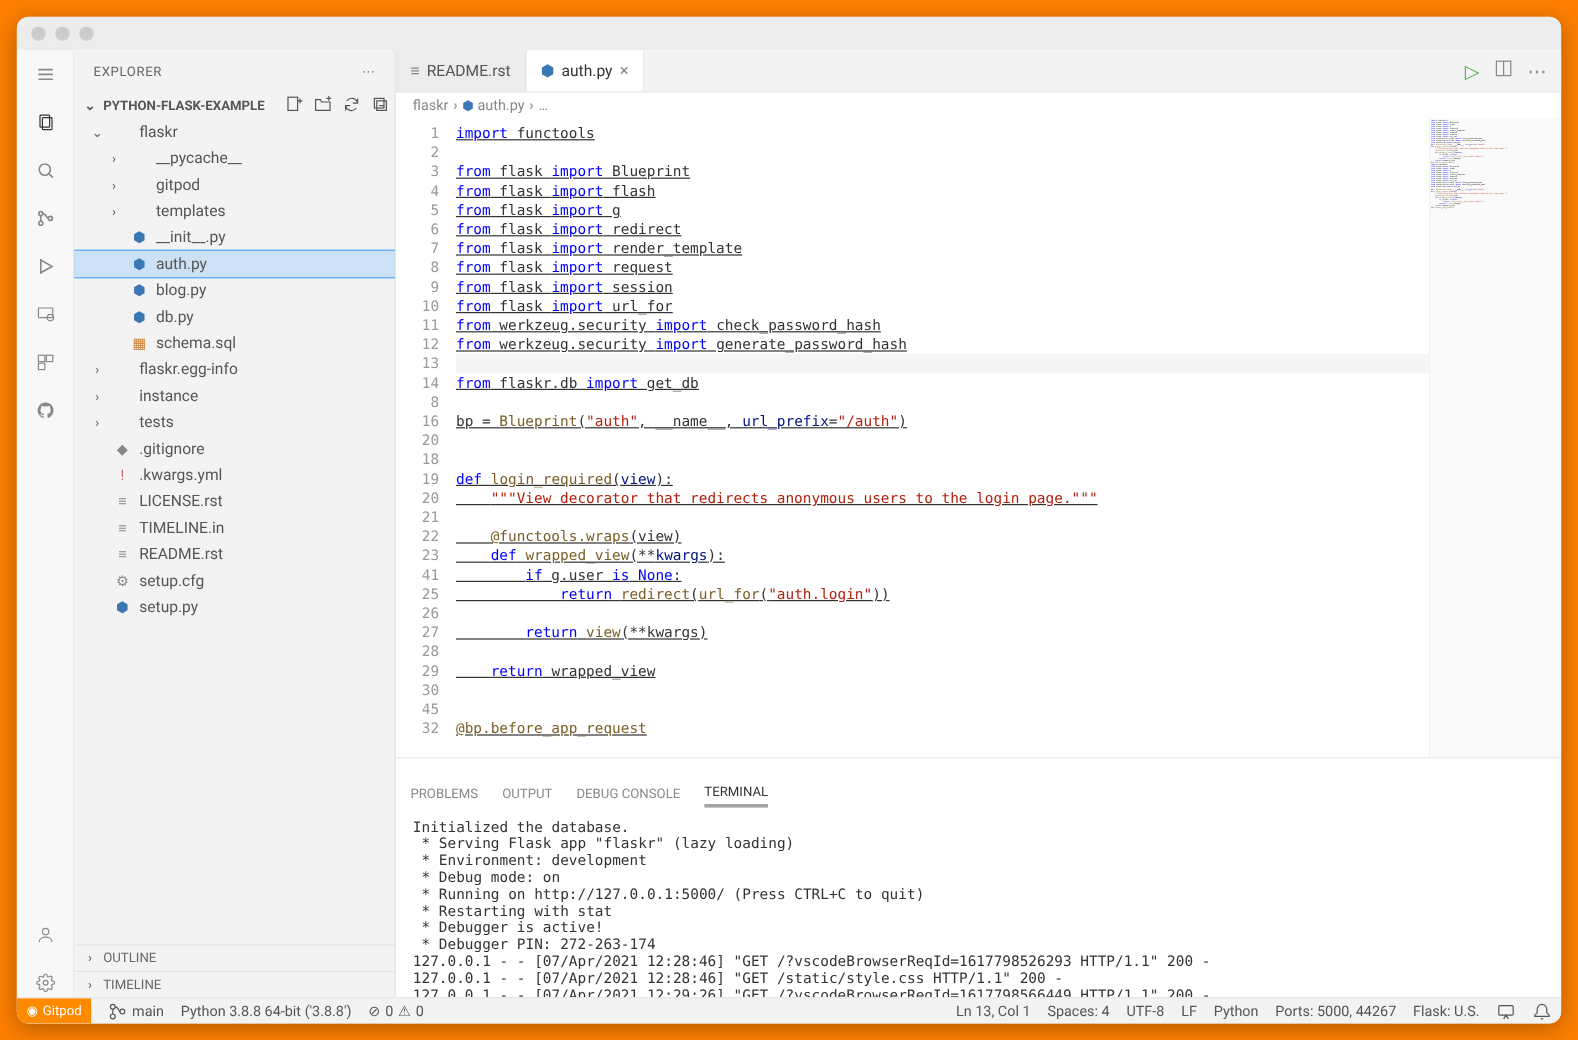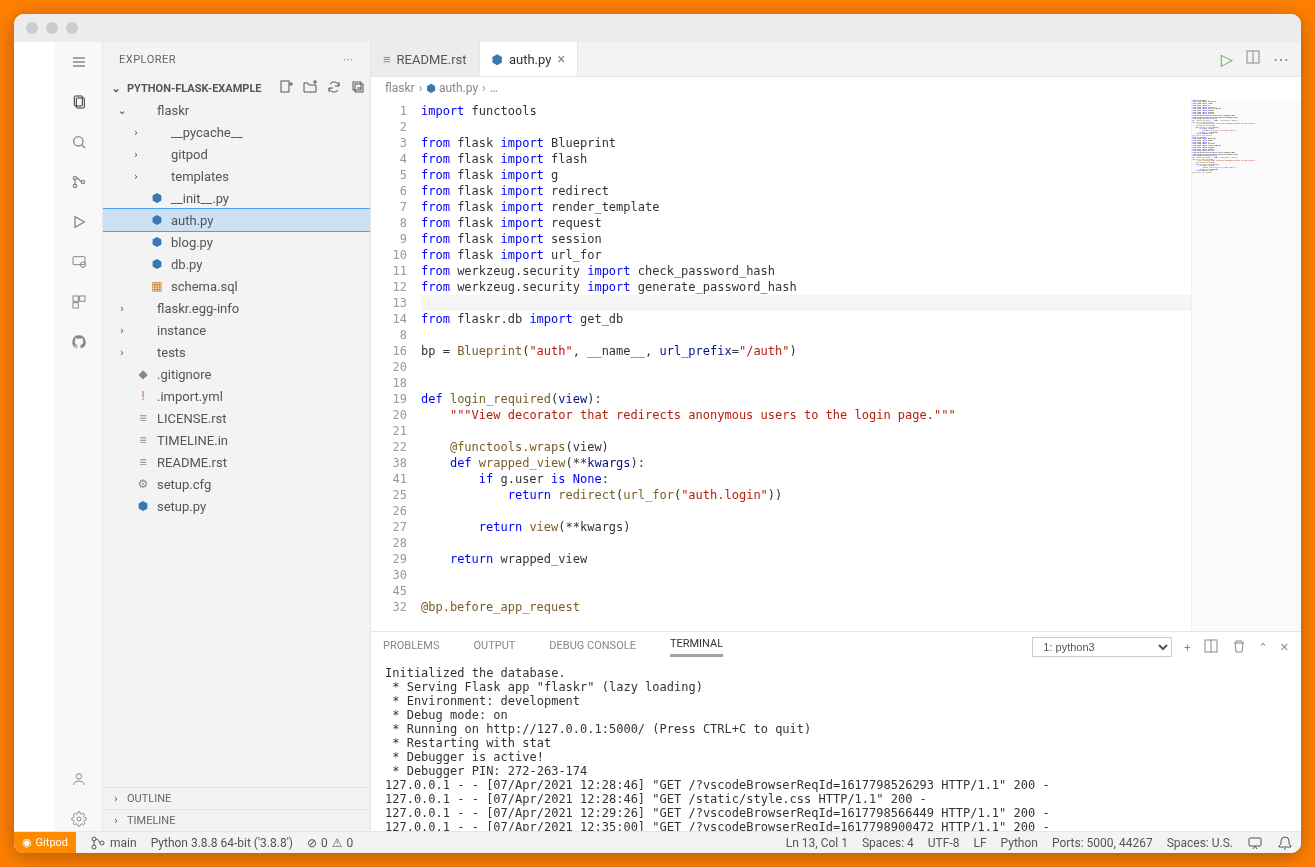--- a/index.html
+++ b/index.html
@@ -32,21 +32,20 @@
 }
 .traffic-light {
   width: 12px; height: 12px;
   border-radius: 50%;
   background: #ccc;
 }
 .main-area {
   flex: 1;
   display: flex;
   min-height: 0;
-  padding-left: 41px;
 }
 .activity-bar {
   width: 48px;
   background: #f8f8f8;
   border-right: 1px solid #e5e5e5;
   display: flex;
   flex-direction: column;
   align-items: center;
   padding-top: 8px;
   gap: 16px;
@@ -207,21 +206,21 @@
   user-select: none;
 }
 .gutter .ln { height: 16px; }
 .code {
   flex: 1;
   padding: 4px 0 0 0;
   overflow: hidden;
   white-space: pre;
   color: #333;
 }
-.code .line { height: 16px; }
+.code .line { height: 16px; text-decoration: underline; }
 .code .line.hl { background: #f5f5f5; }
 .kw2 { color: #0000ff; }
 .fn { color: #795e26; }
 .str { color: #b5200d; }
 .var { color: #001080; }
 .dec { color: #795e26; }
 .minimap {
   width: 110px;
   background: linear-gradient(to bottom, #fafafa 0%, #fafafa 100%);
   border-left: 1px solid #f0f0f0;
@@ -243,23 +242,24 @@
   border-top: 1px solid #e5e5e5;
   display: flex;
   flex-direction: column;
   font-size: 12px;
 }
 .panel-tabs {
   height: 30px;
   display: flex;
   align-items: center;
   padding: 0 12px;
-  gap: 34px;
+  gap: 20px;
   color: #888;
   font-size: 11px;
+  margin-top: 16px;
 }
 .panel-tabs .ptab { cursor: pointer; padding-bottom: 4px; }
 .panel-tabs .ptab.active { color: #333; border-bottom: 3px solid #a3a3a3; }
 .panel-tabs .right {
   margin-left: auto;
   display: flex;
   align-items: center;
   gap: 12px;
   color: #888;
 }
@@ -479,21 +479,21 @@
             <span>tests</span>
           </div>
           <div class="tree-item" style="padding-left: 12px;">
             <span class="chevron"></span>
             <span class="icon fi-cfg">◆</span>
             <span>.gitignore</span>
           </div>
           <div class="tree-item" style="padding-left: 12px;">
             <span class="chevron"></span>
             <span class="icon fi-yml">!</span>
-            <span>.import.yml</span>
+            <span>.kwargs.yml</span>
           </div>
           <div class="tree-item" style="padding-left: 12px;">
             <span class="chevron"></span>
             <span class="icon fi-rst">≡</span>
             <span>LICENSE.rst</span>
           </div>
           <div class="tree-item" style="padding-left: 12px;">
             <span class="chevron"></span>
             <span class="icon fi-rst">≡</span>
             <span>TIMELINE.in</span>
@@ -568,21 +568,21 @@
             <div class="ln">13</div>
             <div class="ln">14</div>
             <div class="ln">8</div>
             <div class="ln">16</div>
             <div class="ln">20</div>
             <div class="ln">18</div>
             <div class="ln">19</div>
             <div class="ln">20</div>
             <div class="ln">21</div>
             <div class="ln">22</div>
-            <div class="ln">38</div>
+            <div class="ln">23</div>
             <div class="ln">41</div>
             <div class="ln">25</div>
             <div class="ln">26</div>
             <div class="ln">27</div>
             <div class="ln">28</div>
             <div class="ln">29</div>
             <div class="ln">30</div>
             <div class="ln">45</div>
             <div class="ln">32</div>
           </div>
@@ -590,33 +590,20 @@
         <div class="minimap">
           <div class="minimap-content" id="minimap"><div><span class="kw2">import</span> functools</div><div></div><div><span class="kw2">from</span> flask <span class="kw2">import</span> Blueprint</div><div><span class="kw2">from</span> flask <span class="kw2">import</span> flash</div><div><span class="kw2">from</span> flask <span class="kw2">import</span> g</div><div><span class="kw2">from</span> flask <span class="kw2">import</span> redirect</div><div><span class="kw2">from</span> flask <span class="kw2">import</span> render_template</div><div><span class="kw2">from</span> flask <span class="kw2">import</span> request</div><div><span class="kw2">from</span> flask <span class="kw2">import</span> session</div><div><span class="kw2">from</span> flask <span class="kw2">import</span> url_for</div><div><span class="kw2">from</span> werkzeug.security <span class="kw2">import</span> check_password_hash</div><div><span class="kw2">from</span> werkzeug.security <span class="kw2">import</span> generate_password_hash</div><div></div><div><span class="kw2">from</span> flaskr.db <span class="kw2">import</span> get_db</div><div></div><div>bp = <span class="fn">Blueprint</span>(<span class="str">"auth"</span>, __name__, <span class="var">url_prefix</span>=<span class="str">"/auth"</span>)</div><div></div><div></div><div><span class="kw2">def</span> <span class="fn">login_required</span>(<span class="var">view</span>):</div><div>    <span class="str">"""View decorator that redirects anonymous users to the login page."""</span></div><div></div><div>    <span class="dec">@functools.wraps</span>(view)</div><div>    <span class="kw2">def</span> <span class="fn">wrapped_view</span>(**<span class="var">kwargs</span>):</div><div>        <span class="kw2">if</span> g.user <span class="kw2">is</span> <span class="kw2">None</span>:</div><div>            <span class="kw2">return</span> <span class="fn">redirect</span>(<span class="fn">url_for</span>(<span class="str">"auth.login"</span>))</div><div></div><div>        <span class="kw2">return</span> <span class="fn">view</span>(**kwargs)</div><div></div><div>    <span class="kw2">return</span> wrapped_view</div><div></div><div></div><div><span class="dec">@bp.before_app_request</span></div><div><span class="kw2">import</span> functools</div><div></div><div><span class="kw2">from</span> flask <span class="kw2">import</span> Blueprint</div><div><span class="kw2">from</span> flask <span class="kw2">import</span> flash</div><div><span class="kw2">from</span> flask <span class="kw2">import</span> g</div><div><span class="kw2">from</span> flask <span class="kw2">import</span> redirect</div><div><span class="kw2">from</span> flask <span class="kw2">import</span> render_template</div><div><span class="kw2">from</span> flask <span class="kw2">import</span> request</div><div><span class="kw2">from</span> flask <span class="kw2">import</span> session</div><div><span class="kw2">from</span> flask <span class="kw2">import</span> url_for</div><div><span class="kw2">from</span> werkzeug.security <span class="kw2">import</span> check_password_hash</div><div><span class="kw2">from</span> werkzeug.security <span class="kw2">import</span> generate_password_hash</div><div></div><div><span class="kw2">from</span> flaskr.db <span class="kw2">import</span> get_db</div><div></div><div>bp = <span class="fn">Blueprint</span>(<span class="str">"auth"</span>, __name__, <span class="var">url_prefix</span>=<span class="str">"/auth"</span>)</div><div></div><div></div><div><span class="kw2">def</span> <span class="fn">login_required</span>(<span class="var">view</span>):</div><div>    <span class="str">"""View decorator that redirects anonymous users to the login page."""</span></div><div></div><div>    <span class="dec">@functools.wraps</span>(view)</div><div>    <span class="kw2">def</span> <span class="fn">wrapped_view</span>(**<span class="var">kwargs</span>):</div><div>        <span class="kw2">if</span> g.user <span class="kw2">is</span> <span class="kw2">None</span>:</div><div>            <span class="kw2">return</span> <span class="fn">redirect</span>(<span class="fn">url_for</span>(<span class="str">"auth.login"</span>))</div><div></div><div>        <span class="kw2">return</span> <span class="fn">view</span>(**kwargs)</div><div></div><div>    <span class="kw2">return</span> wrapped_view</div><div></div><div></div><div><span class="dec">@bp.before_app_request</span></div></div>
         </div>
       </div>
       <div class="panel">
         <div class="panel-tabs" id="panel-tabs">
           <div class="ptab">PROBLEMS</div>
             <div class="ptab">OUTPUT</div>
             <div class="ptab">DEBUG CONSOLE</div>
             <div class="ptab active">TERMINAL</div>
-            <div class="right">
-            <select id="term-select"><option>1: python3</option></select>
-            <span>+</span>
-            <span><svg viewBox="0 0 16 16" width="14" height="14" fill="none" stroke="currentColor">
-                  <rect x="2" y="2" width="12" height="12"></rect>
-                  <line x1="8" y1="2" x2="8" y2="14"></line>
-                </svg></span>
-            <span><svg viewBox="0 0 16 16" width="14" height="14" fill="none" stroke="currentColor">
-                  <path d="M3 5h10M5 5V3h6v2M4 5l1 9h6l1-9"></path>
-                </svg></span>
-            <span>⌃</span>
-            <span>✕</span>
-          </div>
         </div>
         <div class="terminal" id="terminal">Initialized the database.
  * Serving Flask app "flaskr" (lazy loading)
  * Environment: development
  * Debug mode: on
  * Running on http://127.0.0.1:5000/ (Press CTRL+C to quit)
  * Restarting with stat
  * Debugger is active!
  * Debugger PIN: 272-263-174
 127.0.0.1 - - [07/Apr/2021 12:28:46] "GET /?vscodeBrowserReqId=1617798526293 HTTP/1.1" 200 -
@@ -663,21 +650,21 @@
     <div class="item">
         <span>LF</span>
       </div>
     <div class="item">
         <span>Python</span>
       </div>
     <div class="item">
         <span>Ports: 5000, 44267</span>
       </div>
     <div class="item">
-        <span>Spaces: U.S.</span>
+        <span>Flask: U.S.</span>
       </div>
     <div class="item">
         <svg viewBox="0 0 16 16" width="14" height="14" fill="none" stroke="currentColor">
           <rect x="2" y="3" width="12" height="8" rx="1"></rect>
           <path d="M6 14l2-3 2 3"></path>
         </svg>
       </div>
     <div class="item">
         <svg viewBox="0 0 16 16" width="14" height="14" fill="none" stroke="currentColor">
           <path d="M8 2a4 4 0 00-4 4v3l-2 2v1h12v-1l-2-2V6a4 4 0 00-4-4zM7 14h2"></path>

